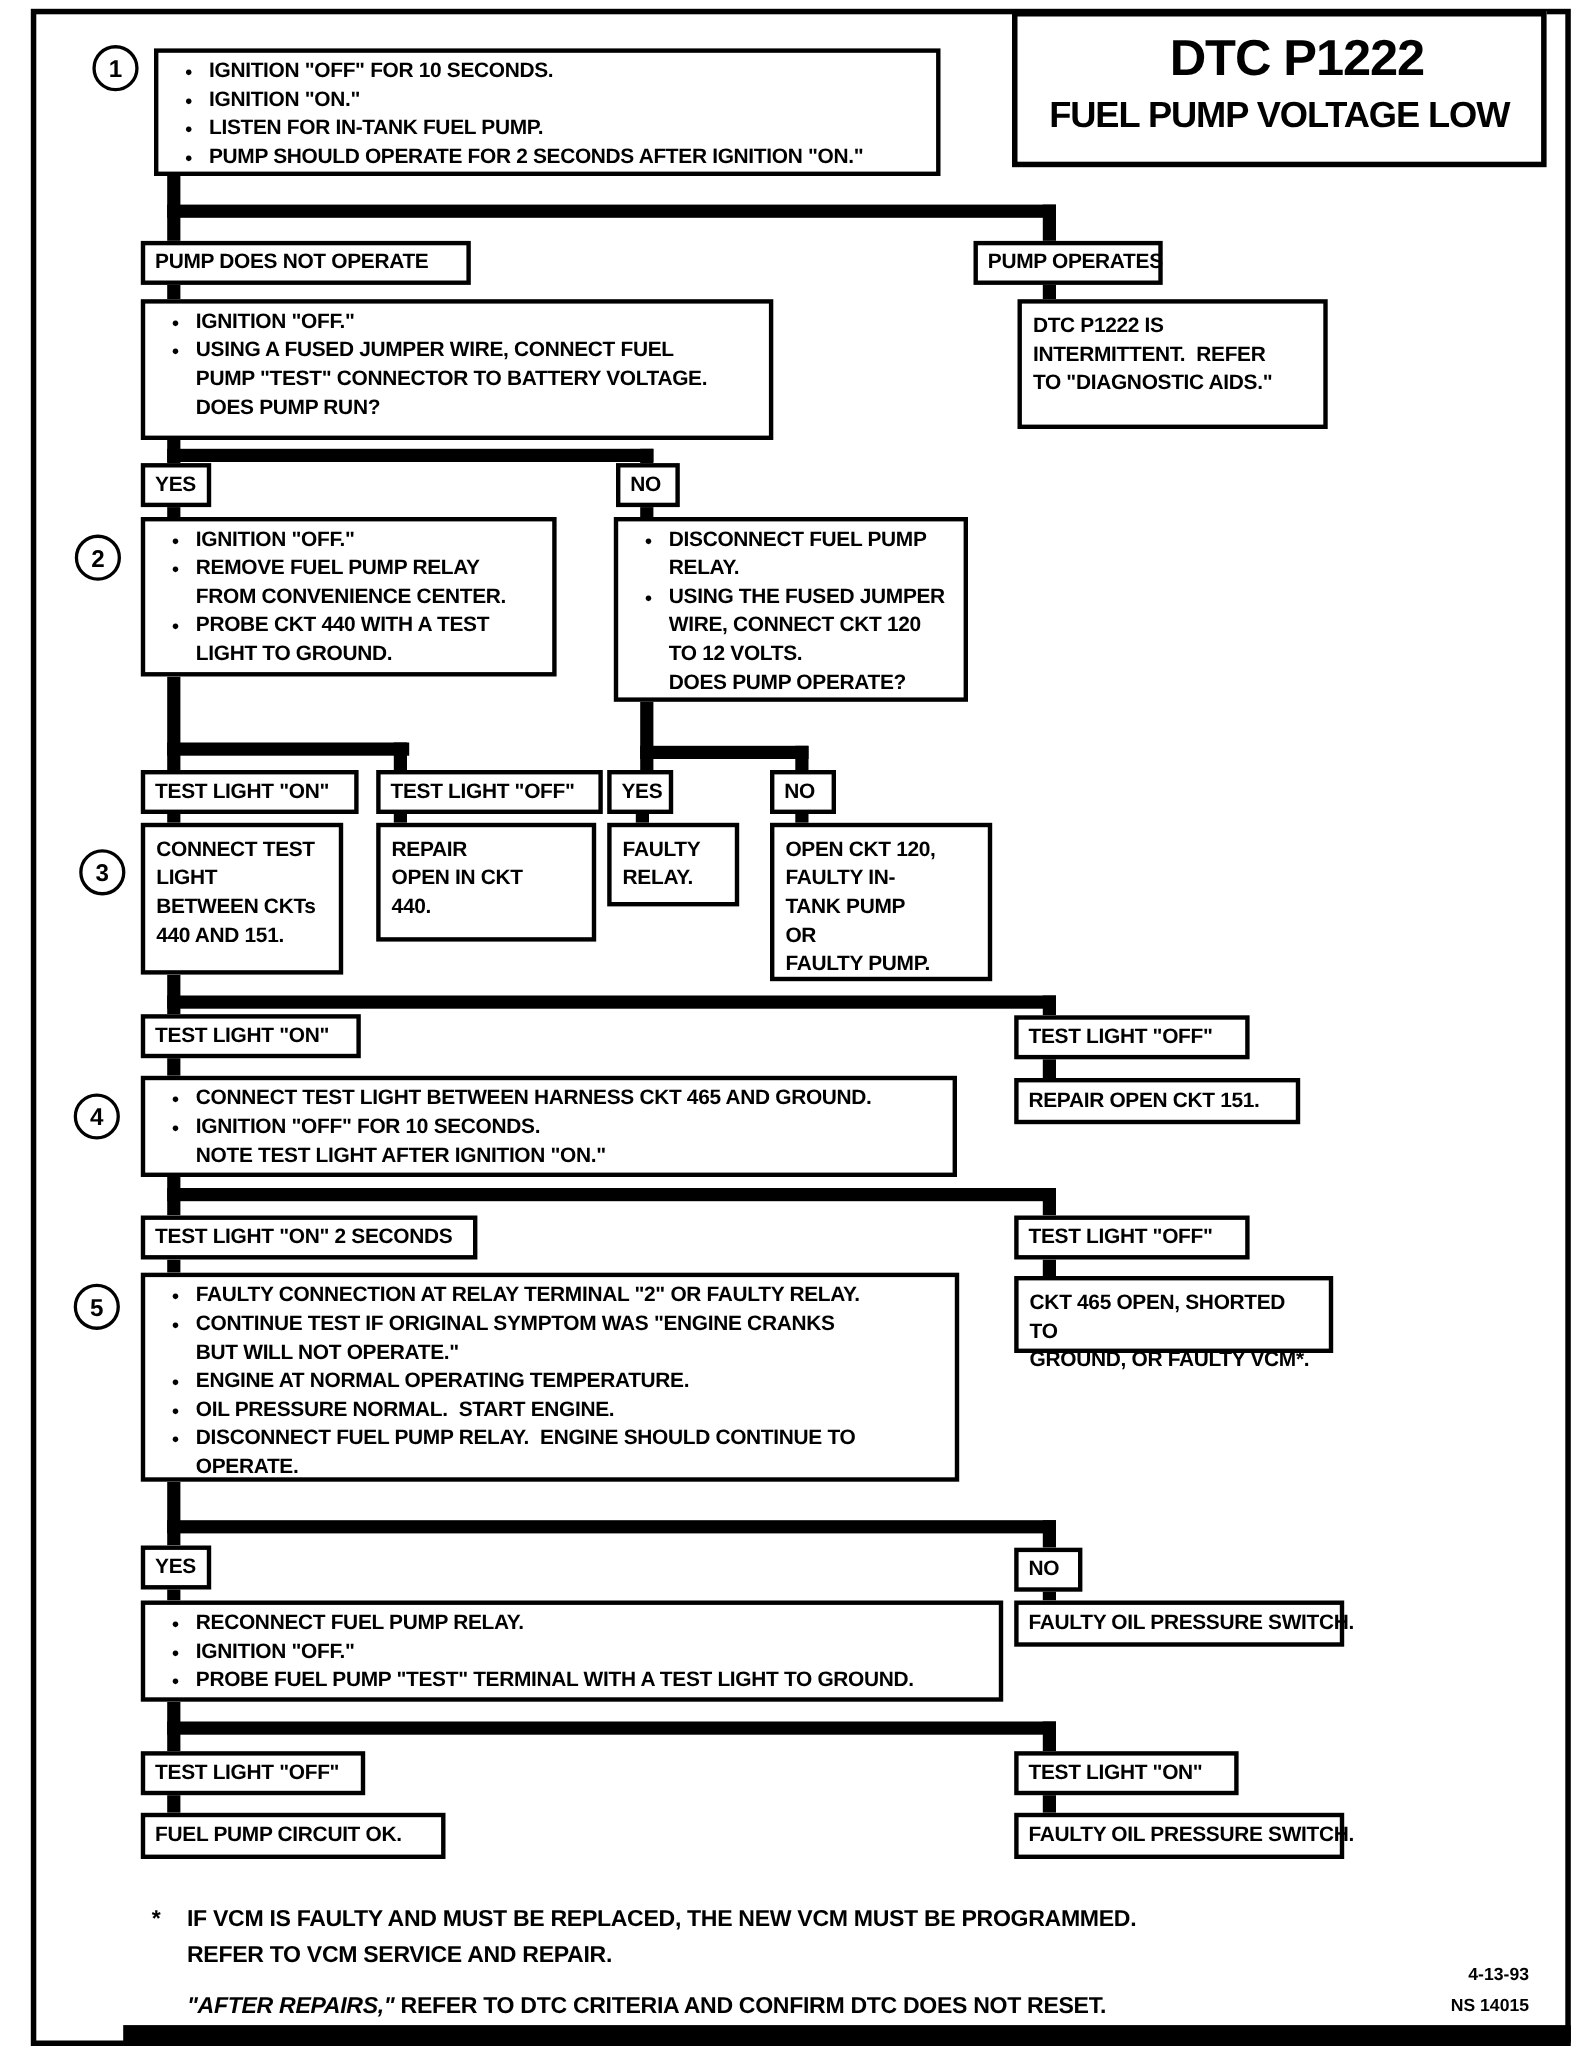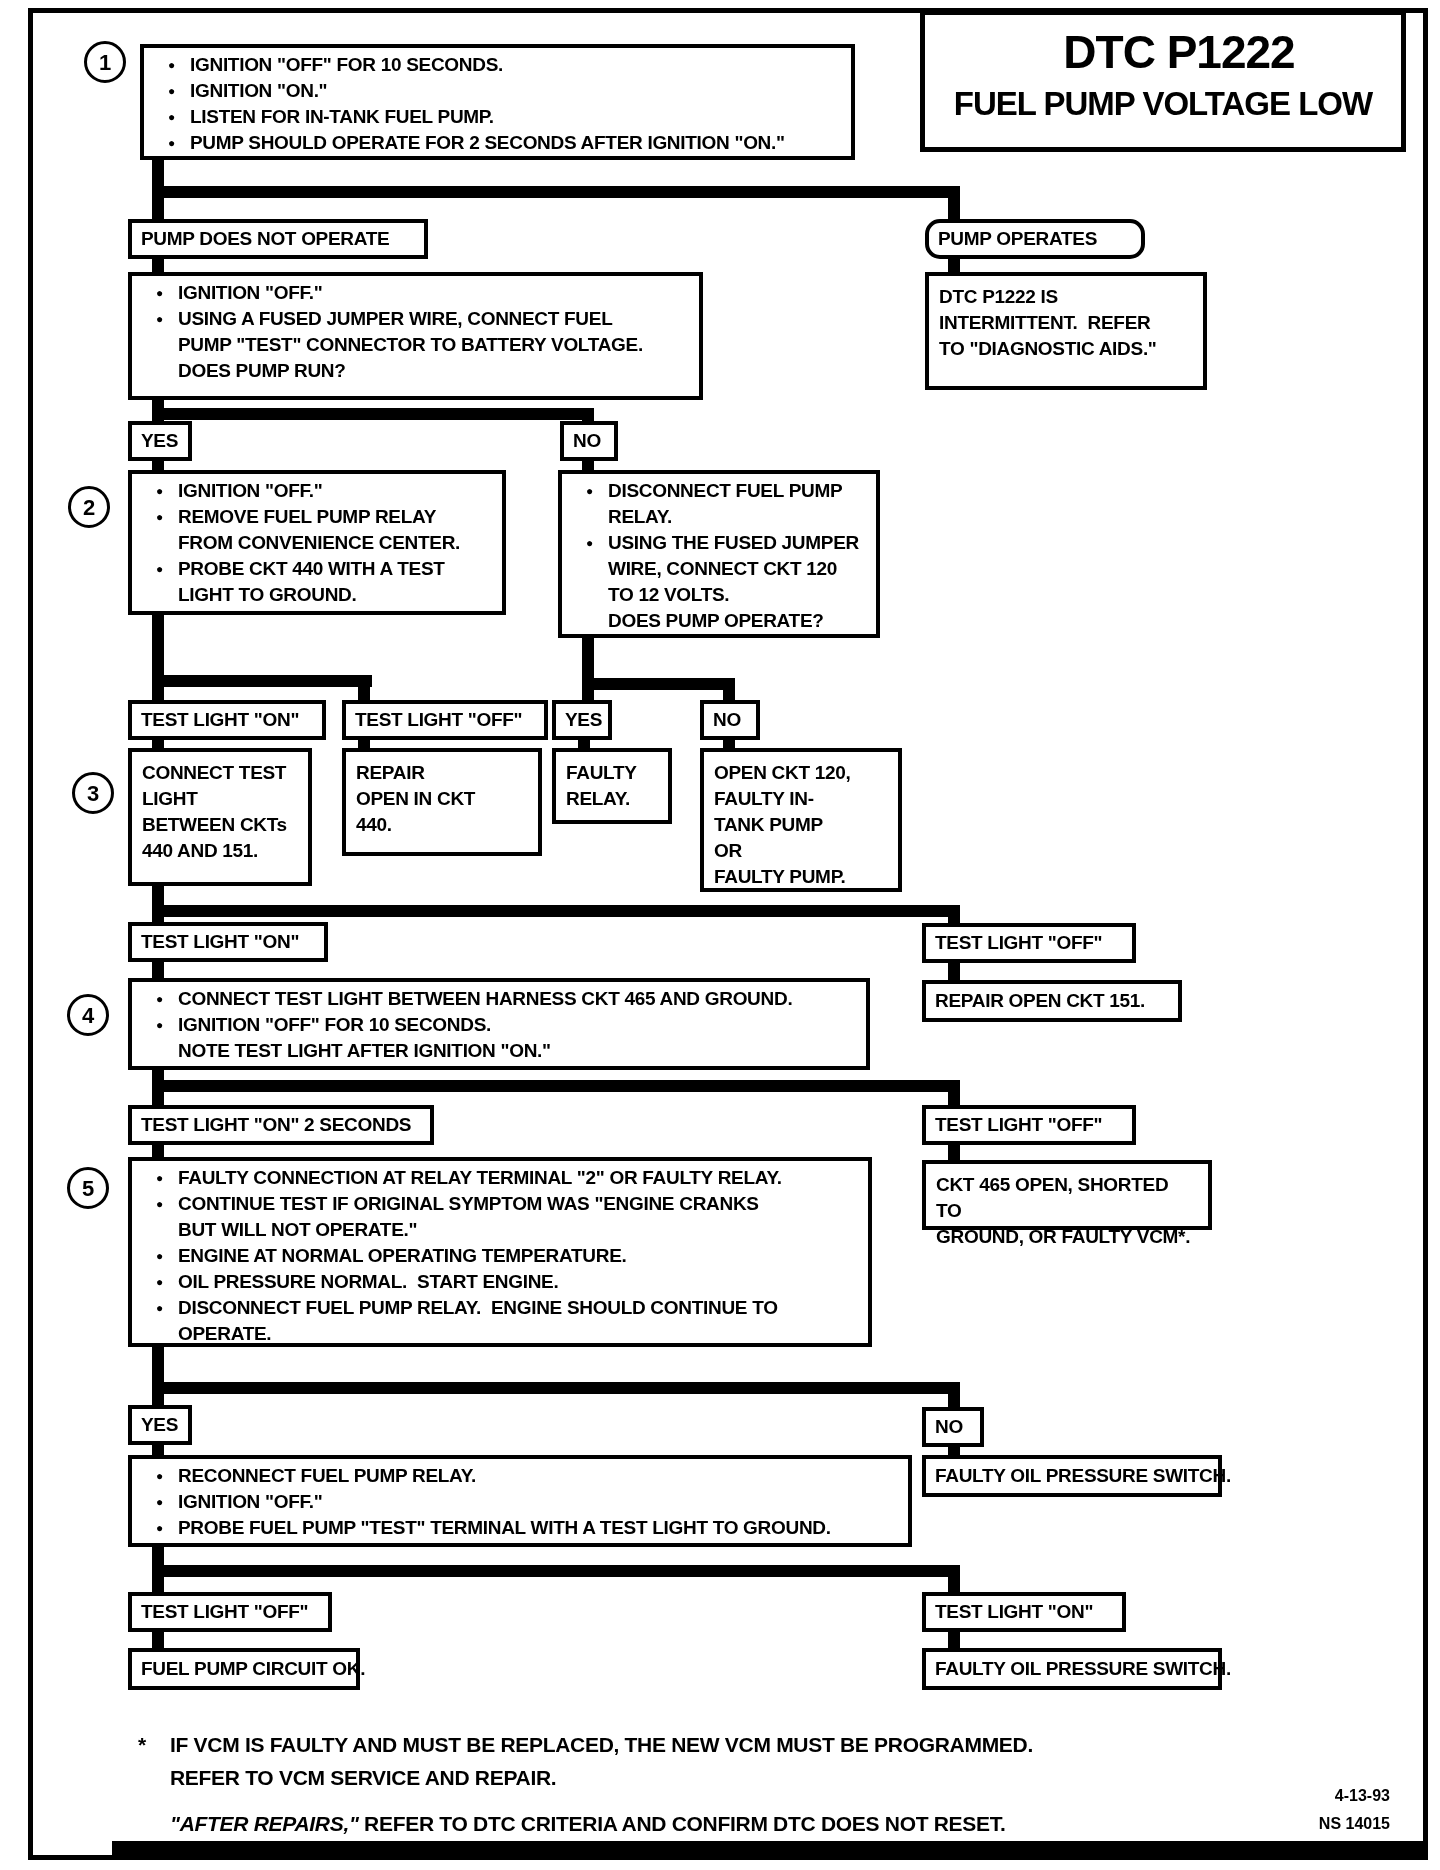--- a/index.html
+++ b/index.html
@@ -98,21 +98,21 @@
         <span class="bull">●</span>
         <span class="txt">LISTEN FOR IN-TANK FUEL PUMP.</span>
       </div>
     <div class="li">
         <span class="bull">●</span>
         <span class="txt">PUMP SHOULD OPERATE FOR 2 SECONDS AFTER IGNITION "ON."</span>
       </div>
   </div>
 
   <div class="box lbl" style="left:128px;top:219px;width:300px;height:38px;">PUMP DOES NOT OPERATE</div>
-  <div class="box lbl" style="left:925px;top:219px;width:220px;height:38px;border-radius:15px;">PUMP OPERATES</div>
+  <div class="box lbl" style="left:885px;top:219px;width:172px;height:38px;">PUMP OPERATES</div>
 
   <div class="box pre" style="left:925px;top:272px;width:282px;height:118px;">DTC P1222 IS
 INTERMITTENT.  REFER
 TO "DIAGNOSTIC AIDS."</div>
 
   <div class="box bullets" style="left:128px;top:272px;width:575px;height:128px;">
     <div class="li">
         <span class="bull">●</span>
         <span class="txt">IGNITION "OFF."</span>
       </div>
@@ -239,21 +239,21 @@
         <span class="txt">IGNITION "OFF."</span>
       </div>
     <div class="li">
         <span class="bull">●</span>
         <span class="txt">PROBE FUEL PUMP "TEST" TERMINAL WITH A TEST LIGHT TO GROUND.</span>
       </div>
   </div>
 
   <div class="box lbl" style="left:128px;top:1592px;width:204px;height:38px;">TEST LIGHT "OFF"</div>
   <div class="box lbl" style="left:922px;top:1592px;width:204px;height:38px;">TEST LIGHT "ON"</div>
-  <div class="box lbl" style="left:128px;top:1648px;width:232px;height:42px;">FUEL PUMP CIRCUIT OK.</div>
+  <div class="box lbl" style="left:128px;top:1648px;width:277px;height:42px;">FUEL PUMP CIRCUIT OK.</div>
   <div class="box lbl" style="left:922px;top:1648px;width:300px;height:42px;">FAULTY OIL PRESSURE SWITCH.</div>
 
   <div class="note" style="left:138px;top:1733px;">*</div>
   <div class="note" style="left:170px;top:1733px;">IF VCM IS FAULTY AND MUST BE REPLACED, THE NEW VCM MUST BE PROGRAMMED.</div>
   <div class="note" style="left:170px;top:1766px;">REFER TO VCM SERVICE AND REPAIR.</div>
   <div class="note" style="left:170px;top:1812px;">
     <span class="ital">"AFTER REPAIRS,"</span><span> REFER TO DTC CRITERIA AND CONFIRM DTC DOES NOT RESET.</span>
   </div>
   <div class="dateblk">
     <div>4-13-93</div>

